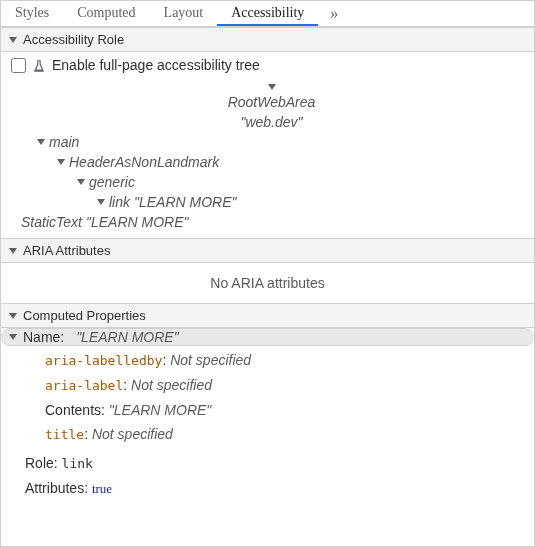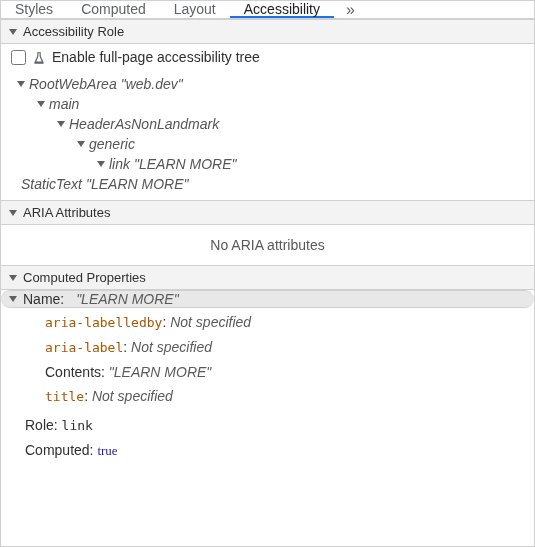--- a/index.html
+++ b/index.html
@@ -21,23 +21,24 @@
     width:535px;height:547px;
     font-family:-apple-system,BlinkMacSystemFont,"Helvetica Neue",Arial,sans-serif;
     font-size:14px;
     color:var(--text);
     background:#fff;
     border:1px solid var(--border);
   }
   
   .tabs{
     display:flex;align-items:stretch;
-    height:18px;
+    height:26px;
     border-bottom:1px solid var(--tab-border);
     background:#fff;
+    font-family:Liberation Serif, serif;
   }
   .tab{
     padding:0 14px;
     display:flex;align-items:center;
     color:var(--tab-text);
     cursor:default;
     border-bottom:2px solid transparent;
     font-size:14px;
   }
   .tab.active{
@@ -131,21 +132,21 @@
   <input type="checkbox" style="">
   <span class="flask">
     <svg viewBox="0 0 24 24" width="14" height="14" fill="#5f6368">
         <path d="M9 2v6.5L4 20c-.5 1.1.3 2 1.4 2h13.2c1.1 0 1.9-.9 1.4-2L15 8.5V2H9zm2 2h2v5.1l3.6 8.9H7.4L11 9.1V4z"></path>
       </svg>
   </span>
   <span>Enable full-page accessibility tree</span>
 </div>
 
 <div class="tree" id="tree">
-    <div class="tnode" style="padding-left: 16px;">
+    <div class="tnode" style="padding-left: 16px; flex-direction: column;">
       <span class="tw"></span>
       <span class="role"> RootWebArea </span>
       <span class="q">"web.dev"</span>
     </div>
     <div class="tnode" style="padding-left: 36px;">
       <span class="tw"></span>
       <span class="role"> main </span>
     </div>
     <div class="tnode" style="padding-left: 56px;">
       <span class="tw"></span>
@@ -191,16 +192,16 @@
     <div class="pline"><span>Contents</span><span>: </span><span class="muted">"LEARN MORE"</span></div>
     <div class="pline"><span class="code attr">title</span><span>: </span><span class="muted">Not specified</span></div>
   </div>
 
 <div class="pline2">
   <span class="lbl">Role:</span>
   <span> </span>
   <span class="code">link</span>
 </div>
 <div class="pline2">
-  <span class="lbl">Computed:</span>
+  <span class="lbl">Attributes:</span>
   <span> </span>
   <span class="code navy">true</span>
 </div>
 
 </body></html>

